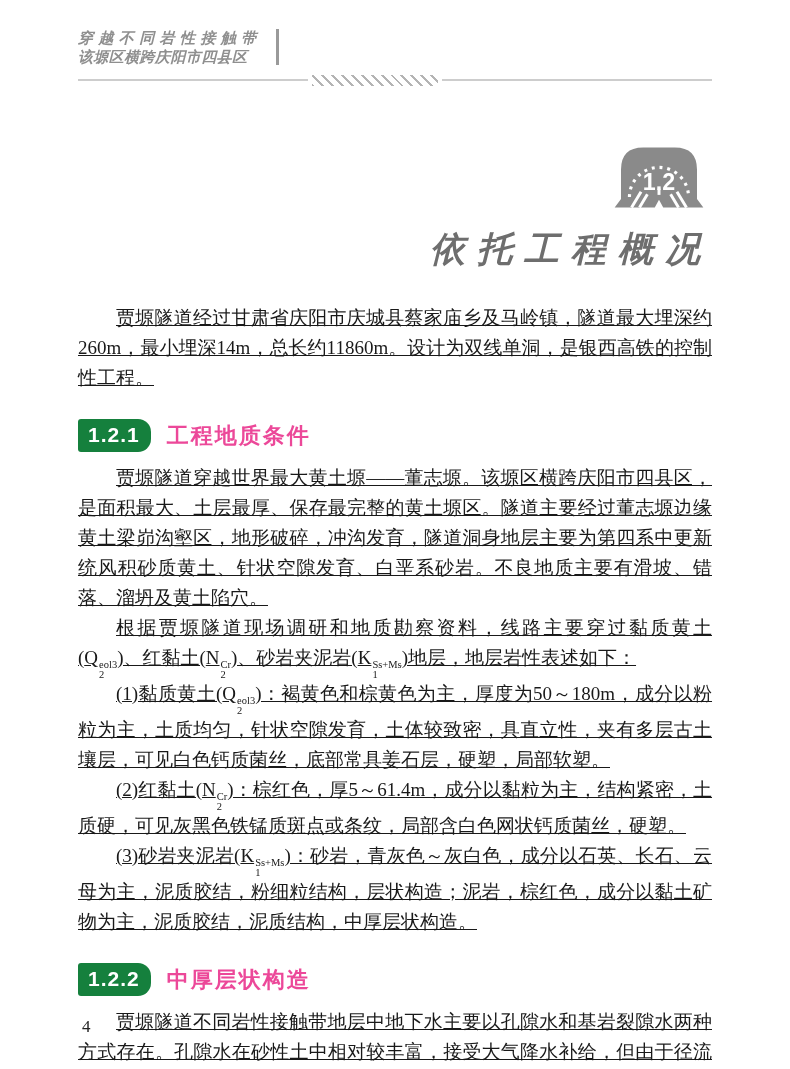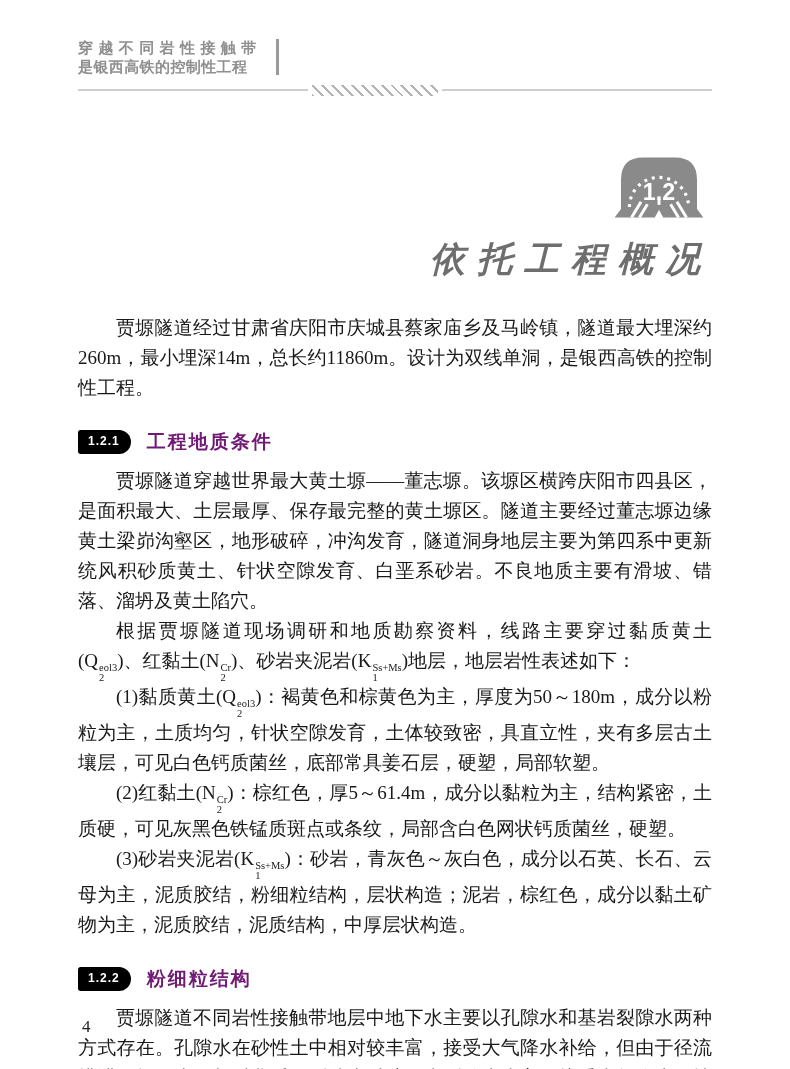--- a/index.html
+++ b/index.html
@@ -9,21 +9,21 @@
     margin:0 auto;
     background:#ffffff;
     box-sizing:border-box;
     padding:0 78px;
     font-family:"Liberation Serif","DejaVu Serif",serif;
     color:#191919;
     overflow:hidden;
   }
 
   
-  .header { padding-top:38px; }
+  .header { padding-top:28px;font-style:italic; }
   .header-top { display:flex; align-items:center; }
   .book-title {
     font-family:"Liberation Sans","DejaVu Sans",sans-serif;
     font-weight:bold; color:#8f8f8f; font-size:15px; line-height:19px;
   }
   .bt1 { letter-spacing:5.4px; }
   .bt2 { letter-spacing:0.4px; }
   .vbar { width:3px; height:36px; background:#9a9a9a; margin-left:14px; }
   .header-rule { display:flex; align-items:center; margin-top:8px; height:12px; }
   .hr-line1 { width:230px; height:2px; background:#cdcdcd; }
@@ -38,39 +38,39 @@
   .tunnel-badge { display:inline-block; }
   .calli {
     margin-top:6px;
     font-size:35px; font-style:italic; font-weight:700;
     color:#6e6e6e; letter-spacing:12px; text-indent:12px;
   }
 
   
   .para {
     font-size:19px; line-height:30px; text-align:justify;
-    text-indent:2em; margin:0; color:#191919;
+    text-indent:2em; margin:0; color:#191919;text-decoration:underline;
   }
   .intro { margin-top:30px; }
 
   
   .subhead {
     display:flex; align-items:center;
     margin:26px 0 11px 0;
     font-family:"Liberation Sans","DejaVu Sans",sans-serif;
   }
   .subbadge {
-    background:#000000; color:#ffffff; font-weight:bold;
-    font-size:12px; line-height:1;
+    background:#15803d; color:#ffffff; font-weight:bold;
+    font-size:21px; line-height:1;
     padding:5px 11px 7px 10px;
     border-radius:3px 13px 13px 3px;
     letter-spacing:1px;
   }
   .subtitle {
-    font-weight:bold; font-size:19px; color:#701a75;
+    font-weight:bold; font-size:22px; color:#ec4899;
     margin-left:16px; letter-spacing:2px;
   }
 
   
   .formula { white-space:nowrap; }
   .supsub {
     display:inline-flex; flex-direction:column; justify-content:center;
     font-size:10.5px; line-height:9.5px;
     vertical-align:-4px; margin-left:1px; text-indent:0;
   }
@@ -84,21 +84,21 @@
 </style>
 </head>
 <body>
 
 <div class="page">
 
   <div class="header">
     <div class="header-top">
       <div class="book-title">
         <div class="bt1">穿越不同岩性接触带</div>
-        <div class="bt2">是银西高铁的控制性工程</div>
+        <div class="bt2">该塬区横跨庆阳市四县区</div>
       </div>
       <div class="vbar"></div>
     </div>
     <div class="header-rule">
       <span class="hr-line1"></span>
       <span class="hr-hatch"></span>
       <span class="hr-line2"></span>
     </div>
   </div>
 
@@ -138,19 +138,19 @@
           <span class="sup">Cr</span>
           <span class="sub">2</span>
         </span></span>)：棕红色，厚5～61.4m，成分以黏粒为主，结构紧密，土质硬，可见灰黑色铁锰质斑点或条纹，局部含白色网状钙质菌丝，硬塑。</p>
   <p class="para">(3)砂岩夹泥岩(<span class="formula"><span>K</span><span class="supsub">
           <span class="sup">Ss+Ms</span>
           <span class="sub">1</span>
         </span></span>)：砂岩，青灰色～灰白色，成分以石英、长石、云母为主，泥质胶结，粉细粒结构，层状构造；泥岩，棕红色，成分以黏土矿物为主，泥质胶结，泥质结构，中厚层状构造。</p>
 
   <div class="subhead">
     <span class="subbadge">1.2.2</span>
-    <span class="subtitle">粉细粒结构</span>
+    <span class="subtitle">中厚层状构造</span>
   </div>
   <p class="para">贾塬隧道不同岩性接触带地层中地下水主要以孔隙水和基岩裂隙水两种方式存在。孔隙水在砂性土中相对较丰富，接受大气降水补给，但由于径流排泄不畅，水量相对贫乏。裂隙水以碎屑岩裂缝水为主，接受大气降水、地表水和其他水源的补给，水力梯度大，排泄运移速度快。</p>
 
   <div class="folio">4</div>
 
 </div>
 
 </body></html>

